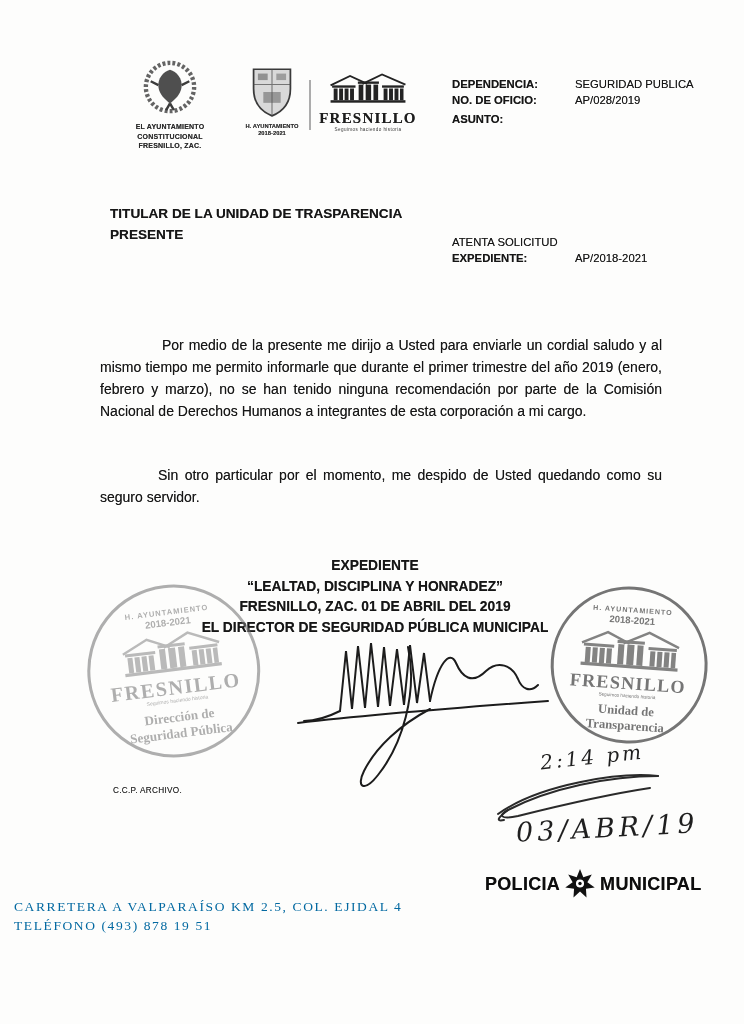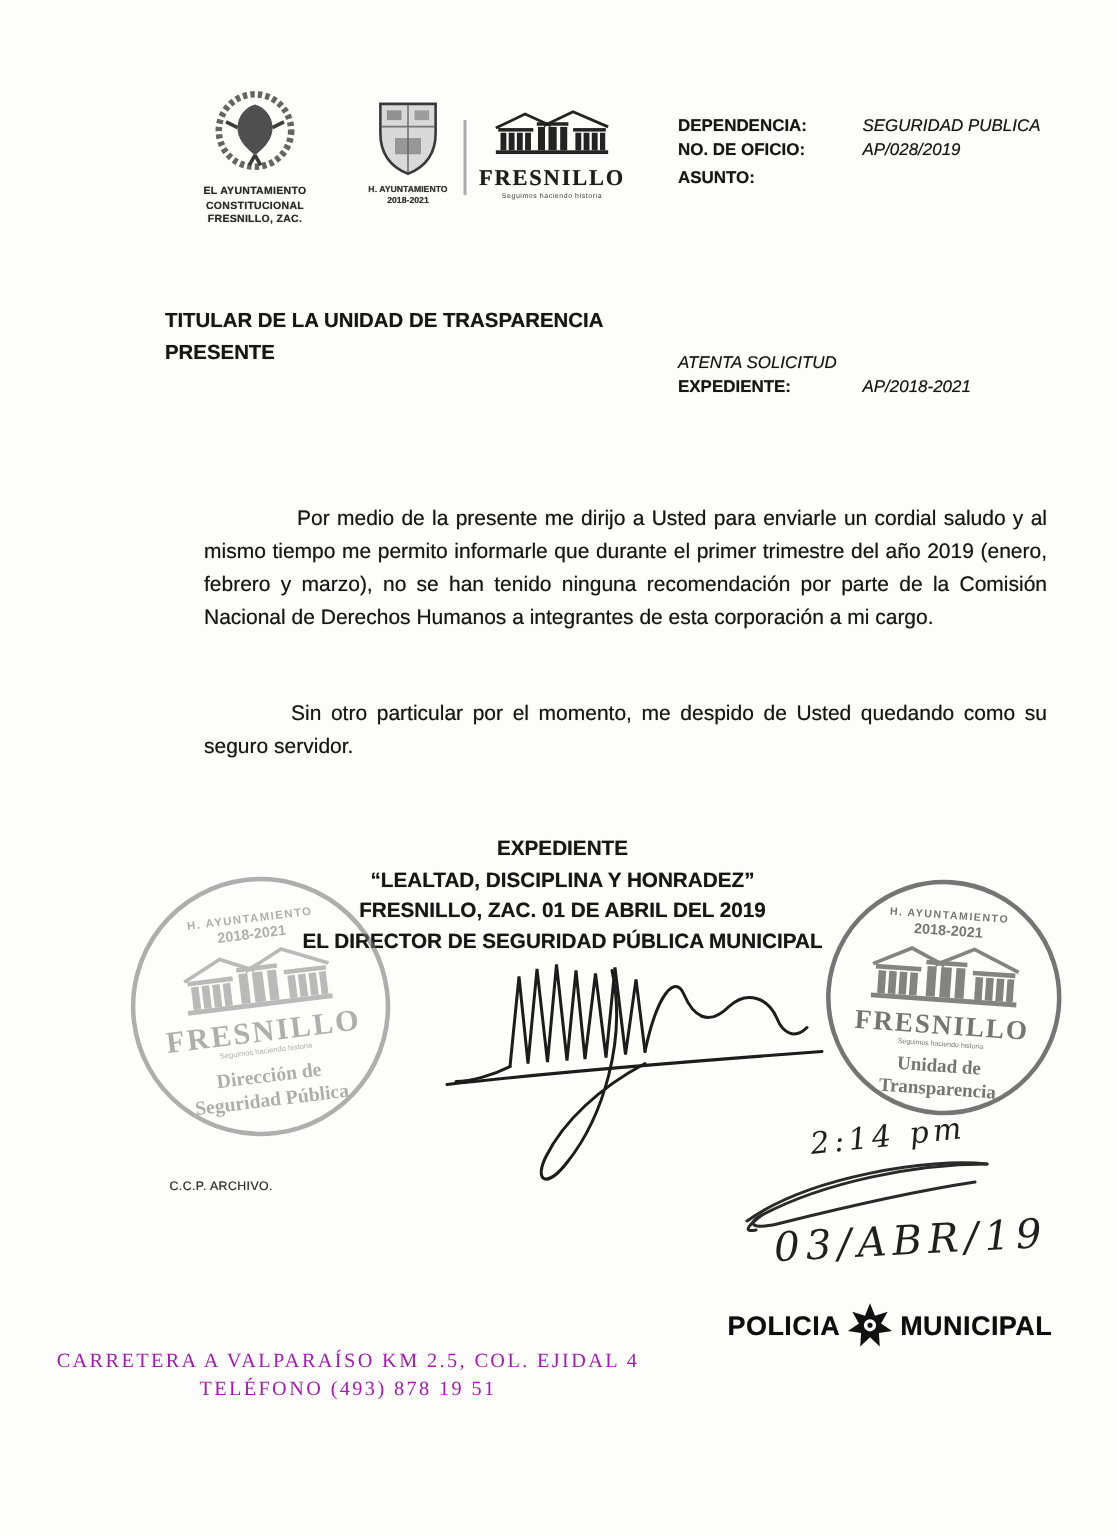--- a/index.html
+++ b/index.html
@@ -18,25 +18,25 @@
   .shield-caption { margin-top:1px; font-size:5.8px; font-weight:700; line-height:7px; color:#333; }
   .header-divider { position:absolute; left:309px; top:80px; width:2px; height:50px; background:#6a6a6a; opacity:.55; }
   .flogo-box { position:absolute; left:316px; top:72px; width:104px; text-align:center; color:#1d1d1d; }
   .flogo-name { font-family:"Liberation Serif", serif; font-weight:700; font-size:15px; letter-spacing:1.2px; margin-top:1px; }
   .flogo-tag { font-size:4.6px; color:#3a3a3a; letter-spacing:.4px; }
 
   .info-block { position:absolute; left:452px; top:76px; width:275px; font-size:11.3px; }
   .info-row { display:flex; line-height:16px; }
   .info-row:nth-child(3) { margin-top:3px;flex-direction:column; }
   .info-label { flex:0 0 123px; font-weight:700; }
-  .info-value { font-weight:400;font-style:italic; }
+  .info-value { font-weight:400; }
 
   
   .recipient { position:absolute; left:110px; top:203px; font-size:13.6px; font-weight:700; line-height:21px; }
-  .para { position:absolute; left:100px; width:562px; font-size:14px; line-height:22px; text-align:justify;margin-left:36px; }
+  .para { position:absolute; left:100px; width:562px; font-size:14px; line-height:22px; text-align:justify; }
   .para.p1 { top:334px; text-indent:62px; }
   .para.p2 { top:464px; text-indent:58px; }
 
   .closing { position:absolute; left:127px; top:556px; width:496px; text-align:center; font-size:13.8px; font-weight:700; line-height:20.6px; z-index:2; }
 
   .sign-name { position:absolute; left:228px; top:729px; width:314px; text-align:center; font-size:13.8px; font-weight:700; z-index:2; }
 
   .ccp { position:absolute; left:113px; top:786px; font-size:8.2px; color:#2f2f2f; letter-spacing:.3px; }
 
   
@@ -49,22 +49,22 @@
   .stamp .st-office{ font-family:"Liberation Serif", serif; font-weight:700; }
 
   
   .signature-svg { position:absolute; left:280px; top:613px; z-index:4; }
   .hand { font-family:"DejaVu Serif", serif; font-style:italic; color:#1f1f1f; z-index:5; }
   .hand-time { position:absolute; left:540px; top:745px; font-size:20px; letter-spacing:3px; transform:rotate(-6deg); }
   .hand-scribble { position:absolute; left:490px; top:768px; z-index:5; }
   .hand-date { position:absolute; left:516px; top:812px; font-size:27px; letter-spacing:4px; transform:rotate(-3deg); }
 
   
-  .footer-address { position:absolute; left:14px; top:897px; width:436px; text-align:center;
-    font-family:"Liberation Serif", serif; color:#a21caf; font-size:13.5px; letter-spacing:1.6px; line-height:19px; }
+  .footer-address { position:absolute; left:14px; top:897px; width:436px; 
+    font-family:"Liberation Serif", serif; color:#0369a1; font-size:13.5px; letter-spacing:1.6px; line-height:19px; }
   .police-banner { position:absolute; left:485px; top:867px; display:flex; align-items:center; gap:3px;
     font-weight:800; font-size:18px; letter-spacing:.3px; color:#0d0d0d; }
 </style>
 </head>
 <body>
 
 <svg width="0" height="0" style="position:absolute" aria-hidden="true">
   <defs>
     <g id="g-building">
       <path d="M2,17 L27,5 L49,15" fill="none" stroke="currentColor" stroke-width="2.4"></path>

